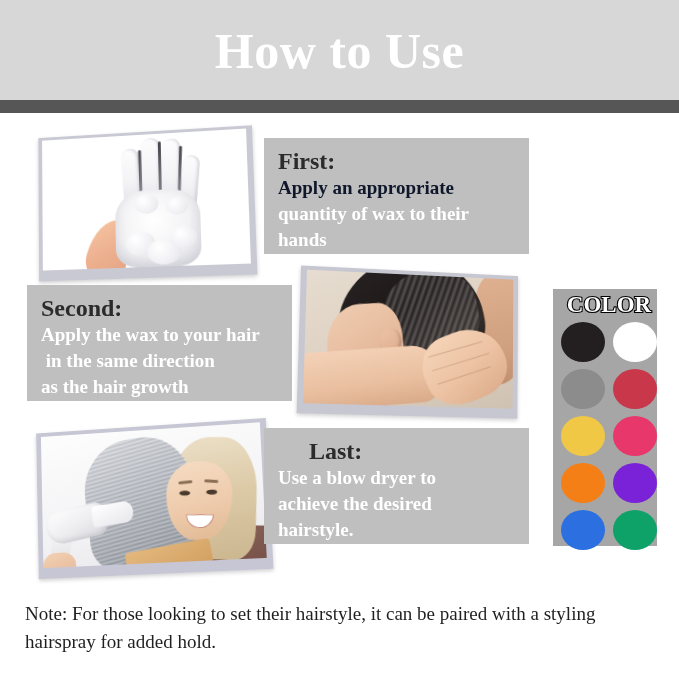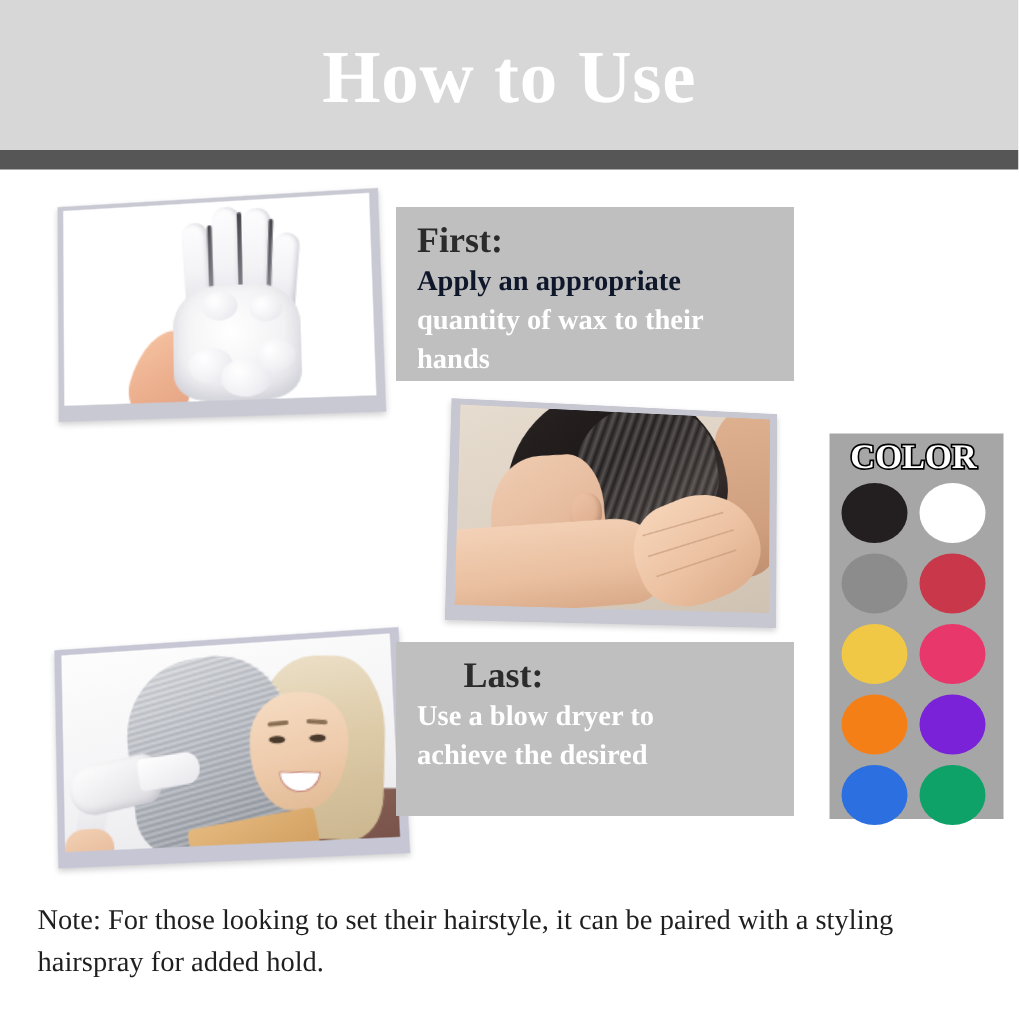--- a/index.html
+++ b/index.html
@@ -352,21 +352,21 @@
   }
   #panel1 { left: 264px; top: 138px; width: 265px; height: 116px; }
   #panel2 { left: 27px;  top: 285px; width: 265px; height: 116px; }
   #panel3 { left: 264px; top: 428px; width: 265px; height: 116px; }
 
   
   #color-panel {
     position: absolute;
     left: 553px;
     top: 289px;
-    width: 116px;
+    width: 104px;
     height: 257px;
     background: #a6a6a6;
     box-sizing: border-box;
   }
   .color-title {
     position: absolute;
     left: 0; top: 3px;
     width: 112px;
     text-align: center;
     font-family: "Liberation Serif", "DejaVu Serif", serif;
@@ -436,20 +436,26 @@
     </div>
   </div>
 
   <div class="text-panel" id="panel1" style="background: rgb(191, 191, 191);">
     <p class="step-label" style="color: rgb(43, 43, 43);">First:</p>
     <p class="step-line" style="color: #0f172a;">Apply an appropriate</p>
     <p class="step-line" style="color: rgb(255, 255, 255);">quantity of wax to their</p>
     <p class="step-line" style="color: rgb(255, 255, 255);">hands</p>
   </div>
 
+  <div class="text-panel" id="panel2" style="background: rgb(191, 191, 191);">
+    <p class="step-label" style="color: rgb(43, 43, 43);">Second:</p>
+    <p class="step-line" style="color: rgb(255, 255, 255);">Apply the wax to your hair</p>
+    <p class="step-line" style="color: rgb(255, 255, 255);"> in the same direction</p>
+    <p class="step-line" style="color: rgb(255, 255, 255);">as the hair growth</p>
+  </div>
 
   <div class="photo-card" id="photo2">
     <div class="pic">
       <div class="bg-beige"></div>
       <div class="arm-far"></div>
       <div class="head-hair"></div>
       <div class="hair-sheen"></div>
       <div class="face-prof"></div>
       <div class="ear"></div>
       <div class="shoulder"></div>
@@ -481,20 +487,21 @@
       <div class="dryer-body"></div>
       <div class="dryer-nozzle"></div>
       <div class="hand-hold"></div>
     </div>
   </div>
 
   <div class="text-panel" id="panel3" style="background: rgb(191, 191, 191);">
     <p class="step-label" style="color: rgb(43, 43, 43); margin-left: 31px;">Last:</p>
     <p class="step-line" style="color: rgb(255, 255, 255);">Use a blow dryer to</p>
     <p class="step-line" style="color: rgb(255, 255, 255);">achieve the desired</p>
+    <p class="step-line" style="color: rgb(255, 255, 255);">hairstyle.</p>
   </div>
 
   <div id="color-panel" style="background: rgb(166, 166, 166);">
     <div class="color-title">COLOR</div>
     <div class="swatch-grid" id="swatch-grid">
         <div class="swatch" style="background: rgb(35, 31, 32);"></div>
         <div class="swatch" style="background: rgb(255, 255, 255);"></div>
         <div class="swatch" style="background: rgb(140, 140, 140);"></div>
         <div class="swatch" style="background: rgb(200, 56, 74);"></div>
         <div class="swatch" style="background: rgb(240, 200, 70);"></div>

